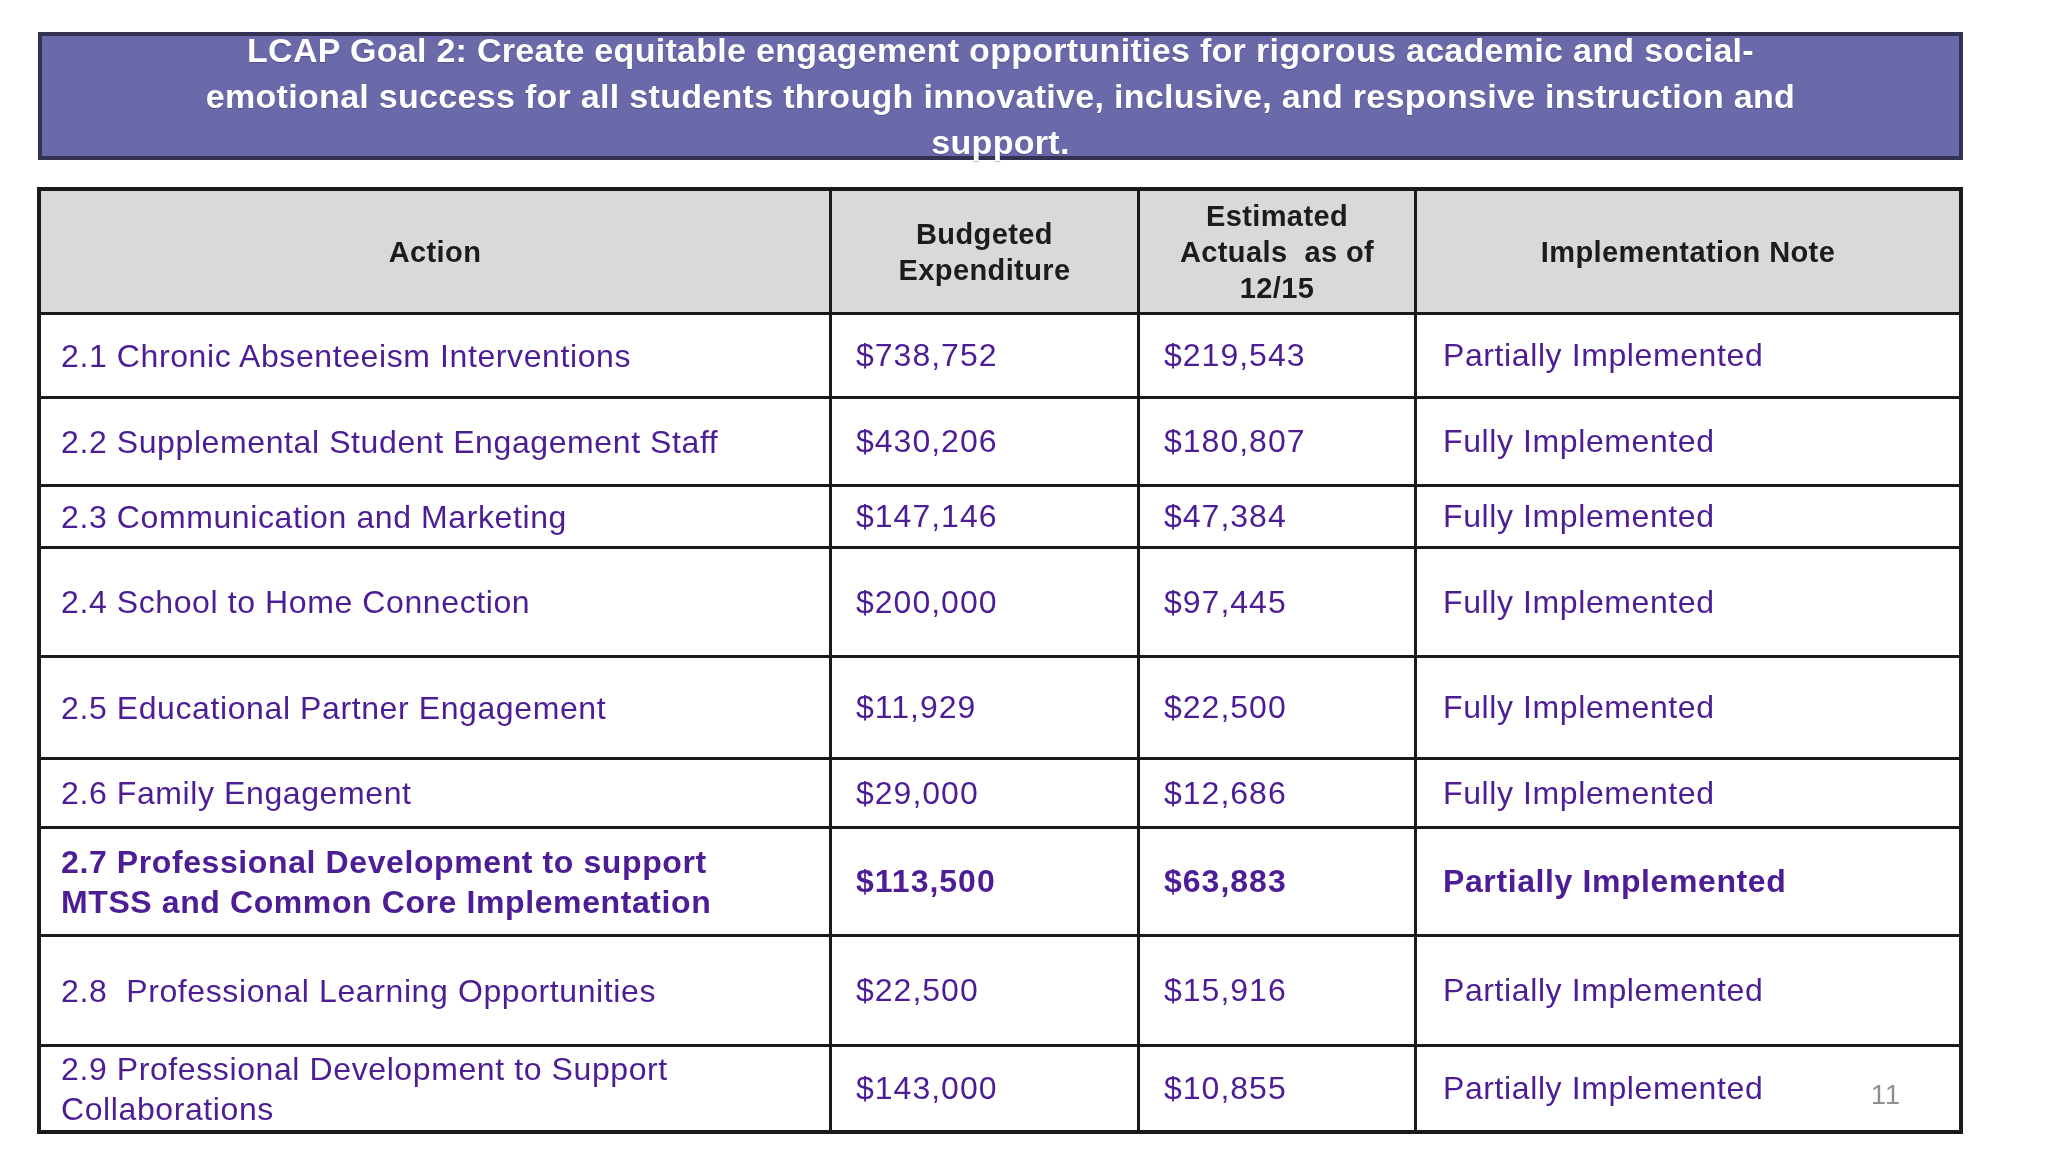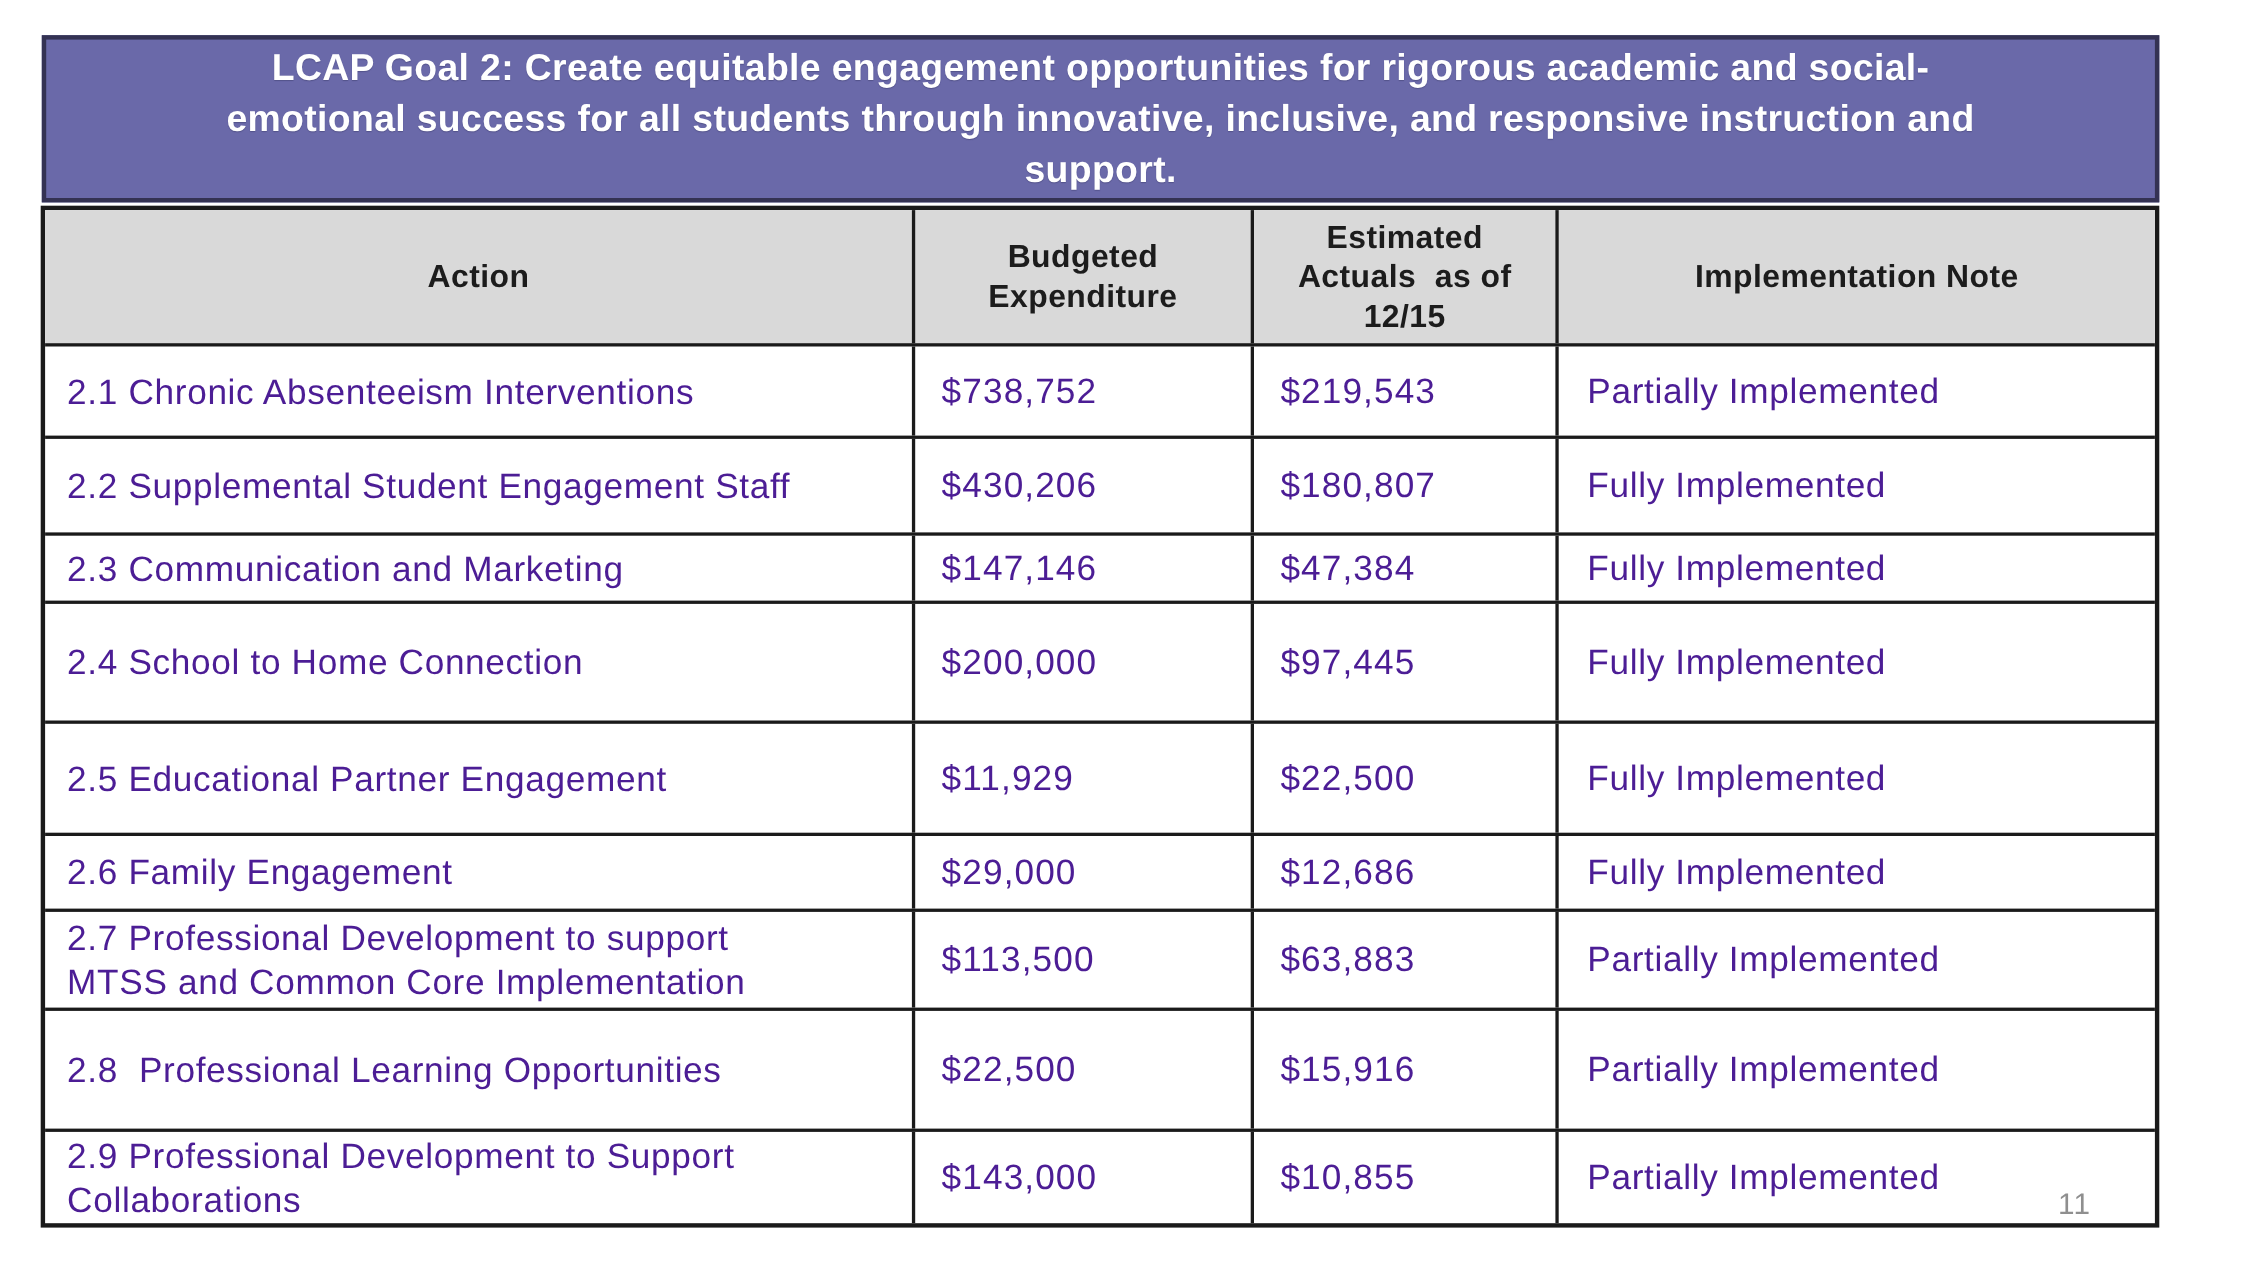--- a/index.html
+++ b/index.html
@@ -8,21 +8,21 @@
     width: 2048px; height: 1151px;
     position: relative;
     font-family: "Liberation Sans", sans-serif;
     overflow: hidden;
   }
 
   
   .banner {
     position: absolute;
     left: 38px; top: 32px;
-    width: 1925px; height: 152px;
+    width: 1925px; height: 128px;
     background: #6A69A9;
     border: 4px solid #343253;
     display: flex;
     align-items: center;
     justify-content: center;
   }
   .banner-title {
     color: #ffffff;
     font-weight: bold;
     font-size: 34px;
@@ -73,21 +73,21 @@
   .c-money  { padding-left: 24px; letter-spacing: 1px; }
   .c-note   { padding-left: 26px; }
 
   
   .r1 { height: 84px; }
   .r2 { height: 88px; }
   .r3 { height: 62px; }
   .r4 { height: 109px; }
   .r5 { height: 102px; }
   .r6 { height: 69px; }
-  .r7 { height: 90px; }
+  .r7 { height: 108px; font-weight: bold; }
   .r8 { height: 110px; }
   .r9 { height: 86px; }
 
   .page-number {
     position: absolute;
     left: 1856px; top: 1080px;
     width: 60px;
     text-align: center;
     font-size: 27px;
     color: #8f8f8f;

